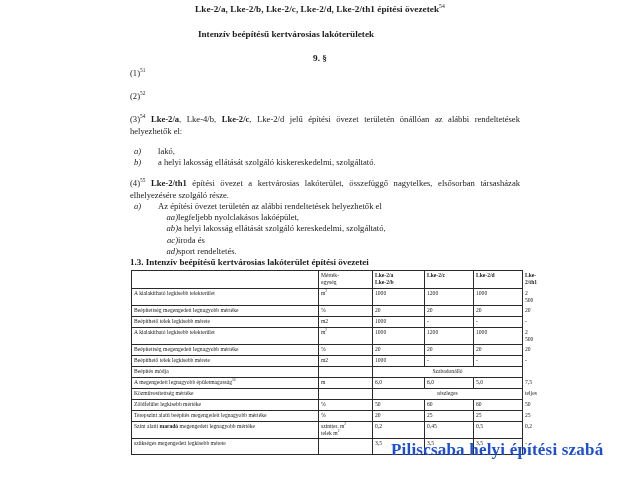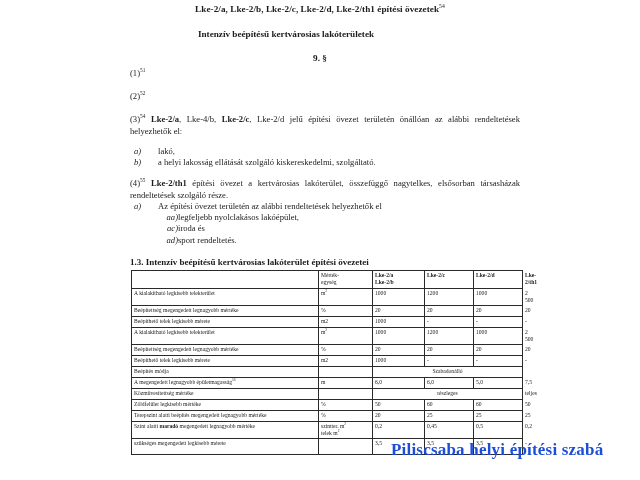--- a/index.html
+++ b/index.html
@@ -200,34 +200,38 @@
         <span class="txt">lakó,</span>
       </li>
       <li>
         <span class="marker">b)</span>
         <span class="txt">a helyi lakosság ellátását szolgáló kiskereskedelmi, szolgáltató.</span>
       </li>
     </ul>
 
     <p class="para" style="margin-top:10px;">
       <span>(4)</span><sup>55</sup>
-      <b>Lke-2/th1</b><span> építési övezet a kertvárosias lakóterület, összefüggő nagytelkes, elsősorban társasházak rendeltetések szolgáló része.</span>
+      <b>Lke-2/th1</b><span> építési övezet a kertvárosias lakóterület, összefüggő nagytelkes, elsősorban társasházak elhelyezésére szolgáló része.</span>
     </p>
 
     <ul class="sub-list">
       <li>
         <span class="marker">a)</span>
         <span class="txt">Az építési övezet területén az alábbi rendeltetések helyezhetők el</span>
       </li>
     </ul>
 
     <ul class="sub-list deep">
       <li>
         <span class="marker">aa)</span>
         <span class="txt">legfeljebb nyolclakásos lakóépület,</span>
+      </li>
+      <li>
+        <span class="marker">ab)</span>
+        <span class="txt">a helyi lakosság ellátását szolgáló kereskedelmi, szolgáltató,</span>
       </li>
       <li>
         <span class="marker">ac)</span>
         <span class="txt">iroda és</span>
       </li>
       <li>
         <span class="marker">ad)</span>
         <span class="txt">sport rendeltetés.</span>
       </li>
     </ul>

